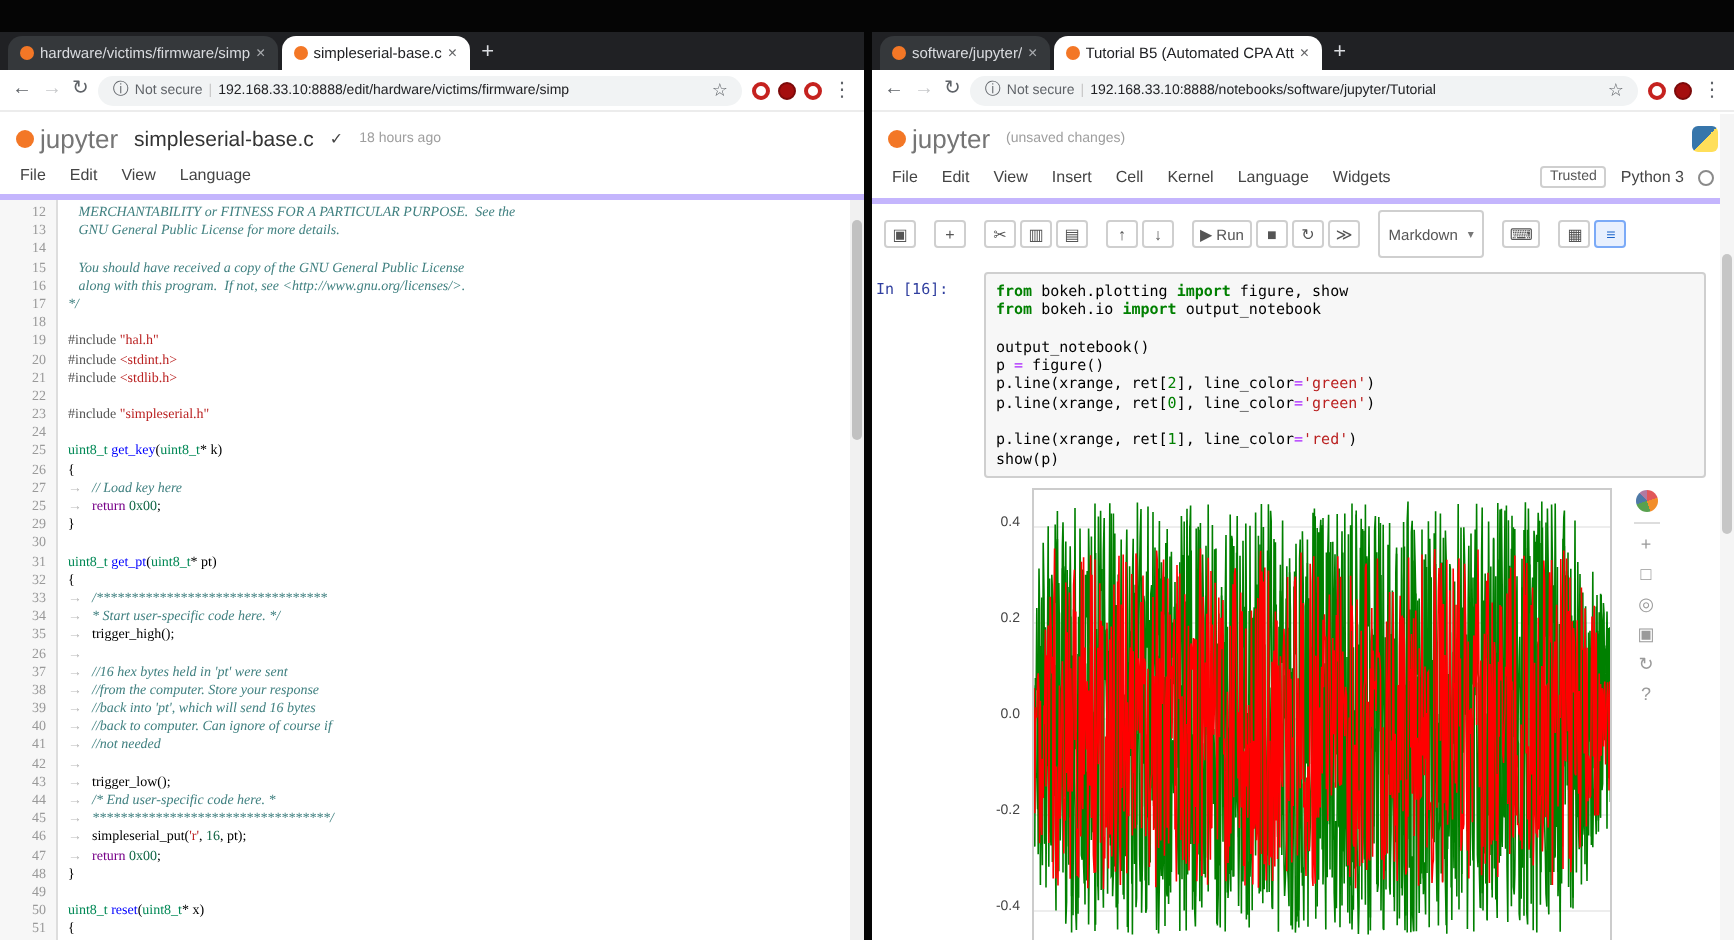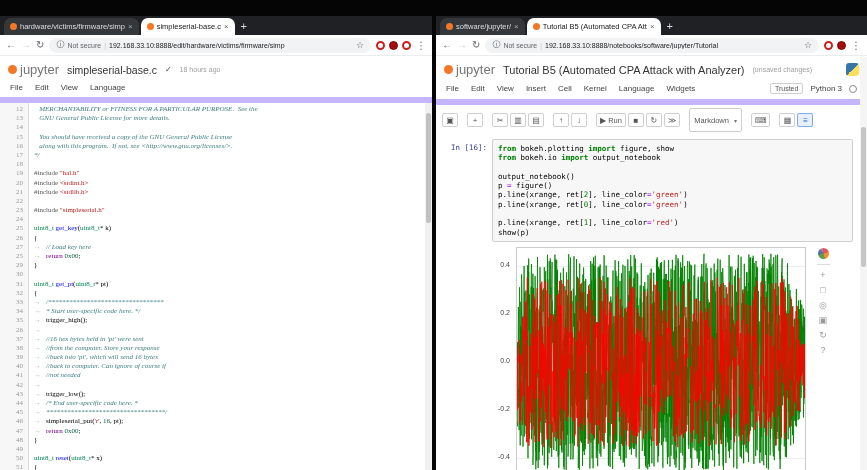--- a/index.html
+++ b/index.html
@@ -34,21 +34,21 @@
   
   .jheader{display:flex;align-items:center;gap:8px;padding:6px 8px 4px;flex:none}
   .brand{display:flex;align-items:center;gap:3px;color:#757575;font-size:13px}
   .jdot{width:9px;height:9px;border-radius:50%;background:#f37726}
   .fname{font-size:10.5px;color:#333}
   .check{font-size:8px;color:#444}
   .mod{font-size:7px;color:#9e9e9e}
   .ntitle{font-size:11px;color:#333}
   .nstatus{font-size:7px;color:#9e9e9e}
   .pylogo{width:13px;height:13px;border-radius:3px;background:linear-gradient(135deg,#3776ab 50%,#ffdf5a 50%);margin-left:auto}
-  .menubar{display:flex;align-items:center;gap:12px;padding:2px 10px 5px;font-size:8px;color:#444;flex:none;border-bottom:6px solid #c4b5fd}
+  .menubar{display:flex;align-items:center;gap:12px;padding:2px 10px 5px;font-size:8px;color:#444;flex:none;border-bottom:3px solid #c4b5fd}
   .menubar .menuitem{cursor:default}
   .mright{margin-left:auto;display:flex;align-items:center;gap:7px}
   .trusted{border:1px solid #cfcfcf;border-radius:2px;padding:1px 4px;font-size:7px;color:#555}
   .kname{font-size:8px;color:#444}
   .kcircle{width:8px;height:8px;border-radius:50%;border:1px solid #8a8a8a;background:#fff}
   
   .toolbar{display:flex;align-items:center;gap:2px;padding:3px 6px;flex:none}
   .tbtn{height:14px;min-width:16px;border:1px solid #cfcfcf;border-radius:2px;background:#fff;display:flex;align-items:center;justify-content:center;font-size:8px;color:#555;gap:2px;padding:0 3px;font-family:"Liberation Sans",sans-serif}
   .tbtn .lbl{font-size:7.5px;color:#555}
   .tbtn.active{background:#e8f0fe;border-color:#7baaf7;color:#1a63c9}
@@ -68,21 +68,21 @@
   .sd{color:#0000ff}
   .sk{color:#770088}
   .sn{color:#116644}
   .sv{color:#000}
   .stab{color:#b9b9b9;margin-right:5px}
   .scrollbar{position:absolute;right:0;top:0;bottom:0;width:7px;background:#f1f1f1}
   .scrollbar .thumb{position:absolute;left:1px;right:1px;border-radius:3px;background:#c1c1c1}
   
   .nbcontent{flex:1;position:relative;overflow:hidden;background:#fff;padding-top:4px}
   .cellrow{display:flex;padding:0 14px 0 2px}
-  .prompt{width:54px;text-align:right;padding:4px 5px 0 0;font-family:"DejaVu Sans Mono",monospace;font-size:7.5px;color:#303f9f;flex:none}
+  .prompt{width:54px;text-align:left;padding:4px 5px 0 0;font-family:"DejaVu Sans Mono",monospace;font-size:7.5px;color:#303f9f;flex:none}
   .inputbox{flex:1;border:1px solid #cfcfcf;background:#f7f7f7;border-radius:2px;padding:4px 5px;font-family:"DejaVu Sans Mono",monospace;font-size:7.5px;line-height:9.3px;white-space:pre}
   .nline{height:9.3px;white-space:pre}
   .nk{color:#008000;font-weight:bold}
   .ns{color:#ba2121}
   .nn{color:#008000}
   .so{color:#aa22ff}
   .outrow{display:flex;align-items:center;gap:5px;margin:7px 0 0 62px;font-size:8px;color:#333}
   .bokehlogo{width:10px;height:10px;border-radius:50%;background:conic-gradient(#e15759 0 20%,#f28e2b 20% 45%,#59a14f 45% 70%,#4e79a7 70% 88%,#b07aa1 88% 100%)}
   .plot-wrap{position:relative;margin:5px 0 0 54px;width:370px;height:236px}
   .yticks{position:absolute;left:0;top:0;width:24px;height:100%}
@@ -226,21 +226,20 @@
         <span class="extic ring"></span>
         <span class="extic solid"></span>
       </span>
     <span class="menudots">⋮</span>
   </div>
   <div class="jheader">
     <span class="brand">
       <span class="jdot"></span>
       <span>jupyter</span>
     </span>
-    <span class="ntitle">Tutorial B5 (Automated CPA Attack with Analyzer)</span>
     <span class="nstatus">(unsaved changes)</span>
     <span class="pylogo"></span>
   </div>
   <div class="menubar">
     <span id="menuR" style="display:flex;gap:12px">
         <span class="menuitem">File</span>
         <span class="menuitem">Edit</span>
         <span class="menuitem">View</span>
         <span class="menuitem">Insert</span>
         <span class="menuitem">Cell</span>

